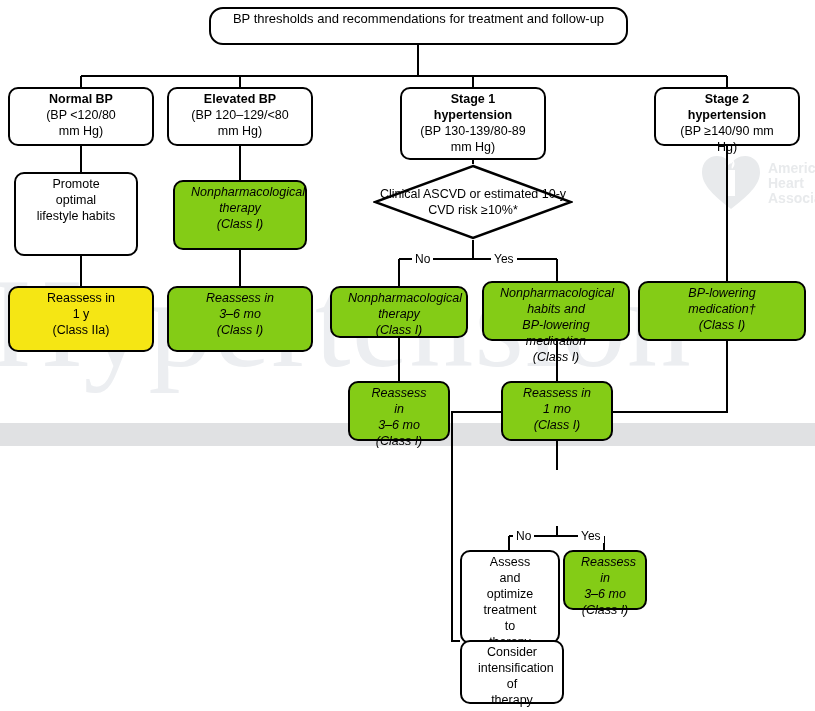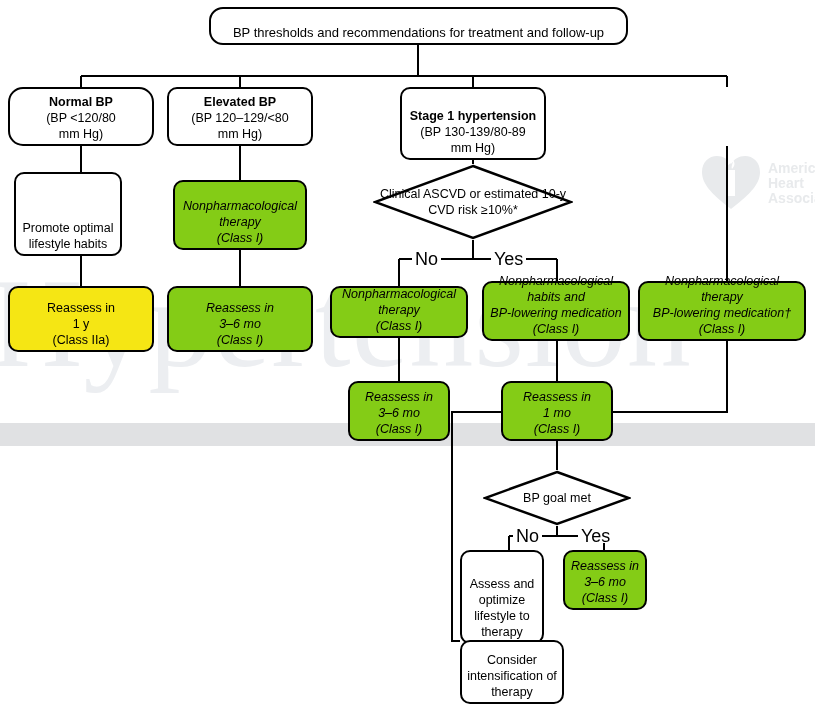--- a/index.html
+++ b/index.html
@@ -74,28 +74,28 @@
   }
 
   
   .node {
     position: absolute;
     box-sizing: border-box;
     border: 2.5px solid #000;
     border-radius: 10px;
     background: #ffffff;
     display: flex;
-    align-items: flex-end;
+    align-items: flex-start;
     justify-content: center;
     text-align: center;
     color: #000;
     font-size: 12.5px;
     line-height: 16px;
     z-index: 3;
-    padding: 2px 4px;
+    padding: 2px 16px;
   }
   .node .lines { width: 100%; }
   .node .l { display: block; }
   .node .l.b { font-weight: bold; }
   .green { background: #84cc16; font-style: italic; }
   .yellow { background: #f5e614; }
 
   .hdr {
     border-radius: 14px;
     font-size: 13px;
@@ -118,21 +118,21 @@
     font-size: 12.5px;
     line-height: 16px;
     color: #000;
   }
 
   
   .blabel {
     position: absolute;
     z-index: 4;
     background: #ffffff;
-    font-size: 18px;
+    font-size: 12px;
     line-height: 14px;
     color: #000;
     padding: 0 3px;
     text-align: center;
   }
 </style>
 </head>
 <body>
 
 <div id="canvas">
@@ -201,21 +201,21 @@
   <div class="blabel" style="left:491px; top:252px;">Yes</div>
   <div class="blabel" style="left:513px; top:529px;">No</div>
   <div class="blabel" style="left:578px; top:529px;">Yes</div>
 
   <div class="node hdr" style="left:209px; top:7px; width:419px; height:38px;">
     <div class="lines">
       <span class="l">BP thresholds and recommendations for treatment and follow-up</span>
     </div>
   </div>
 
-  <div class="node" style="left:8px; top:87px; width:146px; height:59px;border-radius:15px;">
+  <div class="node" style="left:8px; top:87px; width:146px; height:59px;">
     <div class="lines">
       <span class="l b">Normal BP</span>
       <span class="l">(BP &lt;120/80</span>
       <span class="l">mm Hg)</span>
     </div>
   </div>
 
   <div class="node" style="left:167px; top:87px; width:146px; height:59px;">
     <div class="lines">
       <span class="l b">Elevated BP</span>
@@ -225,22 +225,28 @@
   </div>
 
   <div class="node" style="left:400px; top:87px; width:146px; height:73px;">
     <div class="lines">
       <span class="l b">Stage 1 hypertension</span>
       <span class="l">(BP 130-139/80-89</span>
       <span class="l">mm Hg)</span>
     </div>
   </div>
 
-
-  <div class="node" style="left:14px; top:172px; width:108px; height:84px;">
+  <div class="node" style="left:654px; top:87px; width:146px; height:59px;">
+    <div class="lines">
+      <span class="l b">Stage 2 hypertension</span>
+      <span class="l">(BP ≥140/90 mm Hg)</span>
+    </div>
+  </div>
+
+  <div class="node" style="left:14px; top:172px; width:124px; height:84px;">
     <div class="lines">
       <span class="l">Promote optimal</span>
       <span class="l">lifestyle habits</span>
     </div>
   </div>
 
   <div class="node green" style="left:173px; top:180px; width:134px; height:70px;">
     <div class="lines">
       <span class="l">Nonpharmacological</span>
       <span class="l">therapy</span>
@@ -289,21 +295,20 @@
     <div class="lines">
       <span class="l">Nonpharmacological</span>
       <span class="l">habits and</span>
       <span class="l">BP-lowering medication</span>
       <span class="l">(Class I)</span>
     </div>
   </div>
 
   <div class="node green" style="left:638px; top:281px; width:168px; height:60px;">
     <div class="lines">
-      <span class="l">Nonpharmacological therapy</span>
       <span class="l">BP-lowering medication†</span>
       <span class="l">(Class I)</span>
     </div>
   </div>
 
   <div class="node green" style="left:348px; top:381px; width:102px; height:60px;">
     <div class="lines">
       <span class="l">Reassess in</span>
       <span class="l">3–6 mo</span>
       <span class="l">(Class I)</span>
@@ -311,36 +316,26 @@
   </div>
 
   <div class="node green" style="left:501px; top:381px; width:112px; height:60px;">
     <div class="lines">
       <span class="l">Reassess in</span>
       <span class="l">1 mo</span>
       <span class="l">(Class I)</span>
     </div>
   </div>
 
-  <div class="diamond" style="left:483px; top:470px; width:148px; height:56px;">
-    <svg width="148" height="56" viewBox="0 0 148 56">
-      <polygon points="74,2 146,28 74,54 2,28" fill="#ffffff" stroke="#000" stroke-width="2.5"></polygon>
-    </svg>
-    <div class="dtext">
-      <div>
-        <span class="l">BP goal met</span>
-      </div>
-    </div>
-  </div>
-
-  <div class="node" style="left:460px; top:550px; width:84px; height:94px;">
+
+  <div class="node" style="left:460px; top:550px; width:100px; height:94px;">
     <div class="lines">
       <span class="l">Assess and</span>
       <span class="l">optimize</span>
-      <span class="l">lifestyle to</span>
+      <span class="l">treatment to</span>
       <span class="l">therapy</span>
     </div>
   </div>
 
   <div class="node" style="left:460px; top:640px; width:104px; height:64px;">
     <div class="lines">
       <span class="l">Consider</span>
       <span class="l">intensification of</span>
       <span class="l">therapy</span>
     </div>

